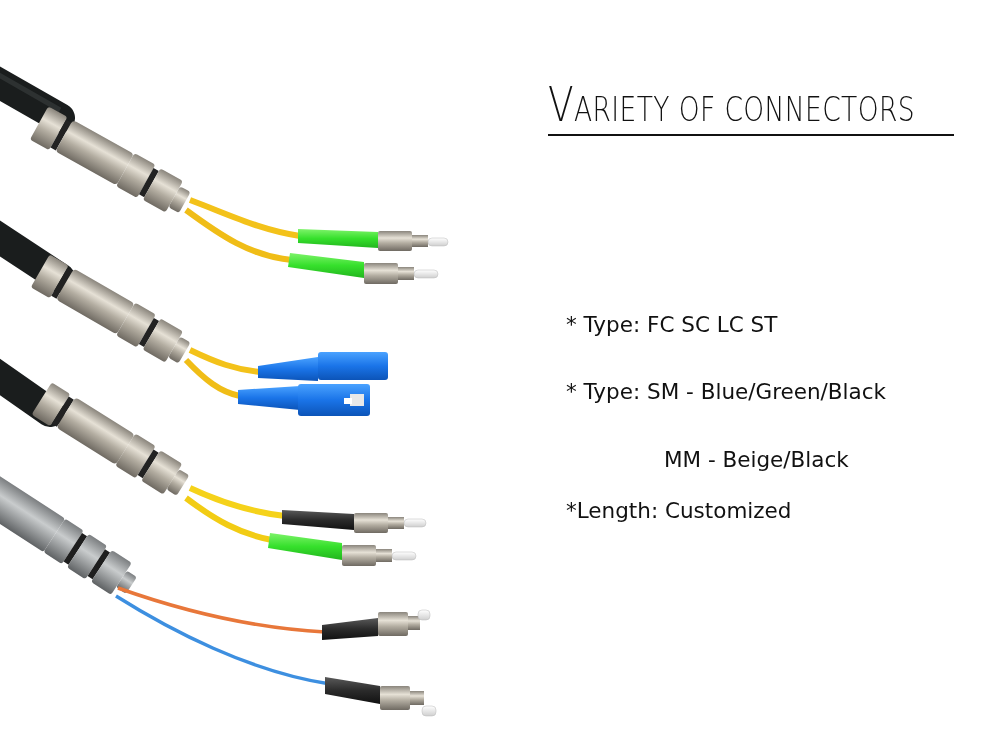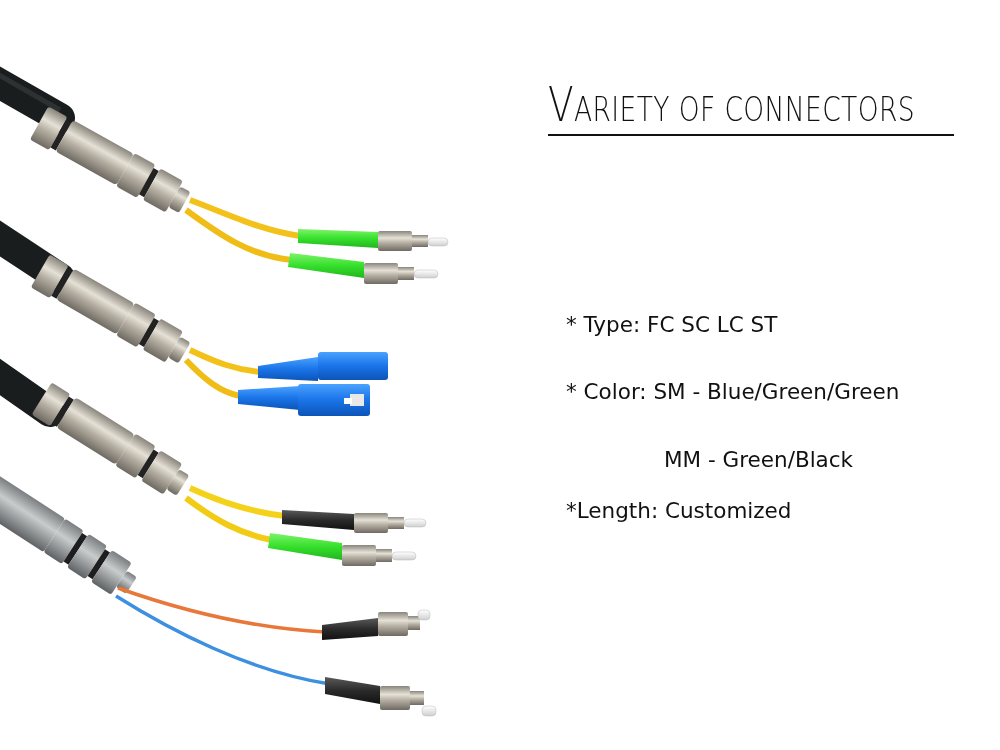--- a/index.html
+++ b/index.html
@@ -144,16 +144,16 @@
   </g>
 </svg>
 
 <div class="title-wrap">
   <div class="title"><span class="cap">V</span><span>ARIETY OF CONNECTORS</span></div>
   <div class="title-rule"></div>
 </div>
 
 <div class="specs">
   <div class="spec s1">* Type: FC SC LC ST</div>
-  <div class="spec s2">* Color: SM - Blue/Green/Green</div>
-  <div class="spec s3">MM - Green/Black</div>
+  <div class="spec s2">* Type: SM - Blue/Green/Black</div>
+  <div class="spec s3">MM - Beige/Black</div>
   <div class="spec s4">*Length: Customized</div>
 </div>
 
 </body></html>

